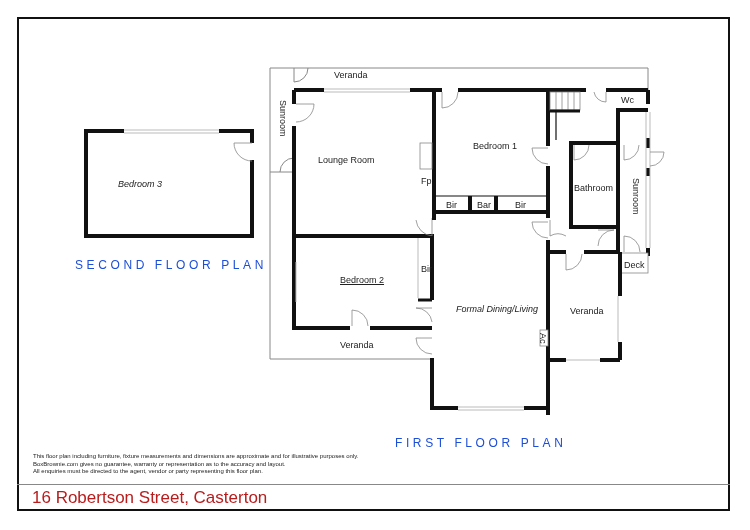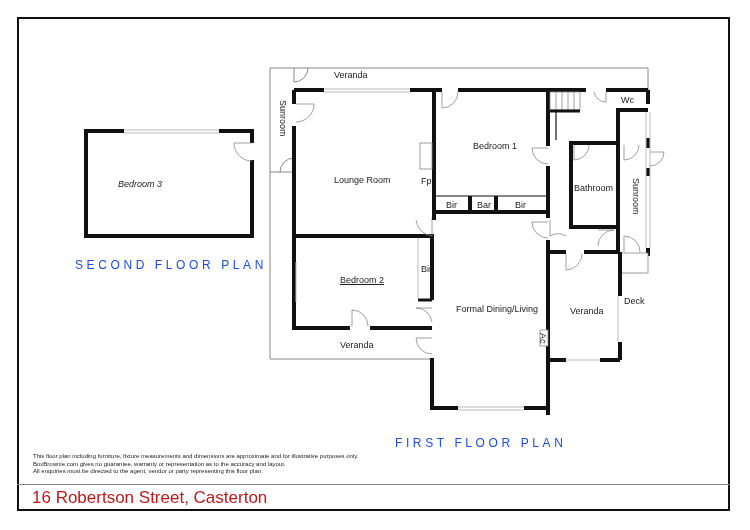--- a/index.html
+++ b/index.html
@@ -136,33 +136,33 @@
   <line x1="458" y1="407" x2="524" y2="407" stroke="#bbb" stroke-width="1"></line>
   <line x1="458" y1="410" x2="524" y2="410" stroke="#bbb" stroke-width="1"></line>
   <path d="M548 222 L532 222 A16 16 0 0 0 548 238" fill="none" stroke="#888" stroke-width="0.8"></path>
 </svg>
 
 <div class="label" style="left:118px; top:179px;font-style:italic;">Bedroom 3</div>
 <div class="plan-title" style="left:75px; top:258px;">SECOND FLOOR PLAN</div>
 
 <div class="label" style="left:334px; top:70px;">Veranda</div>
 <div class="vlabel" style="left:288px; top:100px;">Sunroom</div>
-<div class="label" style="left:334px; top:155px;margin-top:20px;">Lounge Room</div>
+<div class="label" style="left:318px; top:155px;">Lounge Room</div>
 <div class="label" style="left:421px; top:152px;margin-top:24px;">Fp</div>
 <div class="label" style="left:473px; top:141px;">Bedroom 1</div>
 <div class="label" style="left:446px; top:200px;">Bir</div>
 <div class="label" style="left:477px; top:200px;">Bar</div>
 <div class="label" style="left:515px; top:200px;">Bir</div>
 <div class="label" style="left:621px; top:95px;text-align:center;">Wc</div>
 <div class="label" style="left:574px; top:183px;">Bathroom</div>
 <div class="vlabel" style="left:641px; top:178px;">Sunroom</div>
-<div class="label" style="left:624px; top:260px;margin-top:36px;">Deck</div>
+<div class="label" style="left:624px; top:260px;">Deck</div>
 <div class="label" style="left:340px; top:275px;text-decoration:underline;">Bedroom 2</div>
 <div class="label" style="left:421px; top:264px;">Bir</div>
-<div class="label" style="left:456px; top:304px;">Formal Dining/Living</div>
+<div class="label" style="left:456px; top:304px;font-style:italic;">Formal Dining/Living</div>
 <div class="vlabel" style="left:548px; top:333px;">Ac</div>
 <div class="label" style="left:570px; top:306px;">Veranda</div>
 <div class="label" style="left:340px; top:340px;">Veranda</div>
 <div class="plan-title" style="left:395px; top:436px;">FIRST FLOOR PLAN</div>
 
 <div class="disclaimer">
   <div>This floor plan including furniture, fixture measurements and dimensions are approximate and for illustrative purposes only.</div>
   <div>BoxBrownie.com gives no guarantee, warranty or representation as to the accuracy and layout.</div>
   <div>All enquiries must be directed to the agent, vendor or party representing this floor plan.</div>
 </div>

